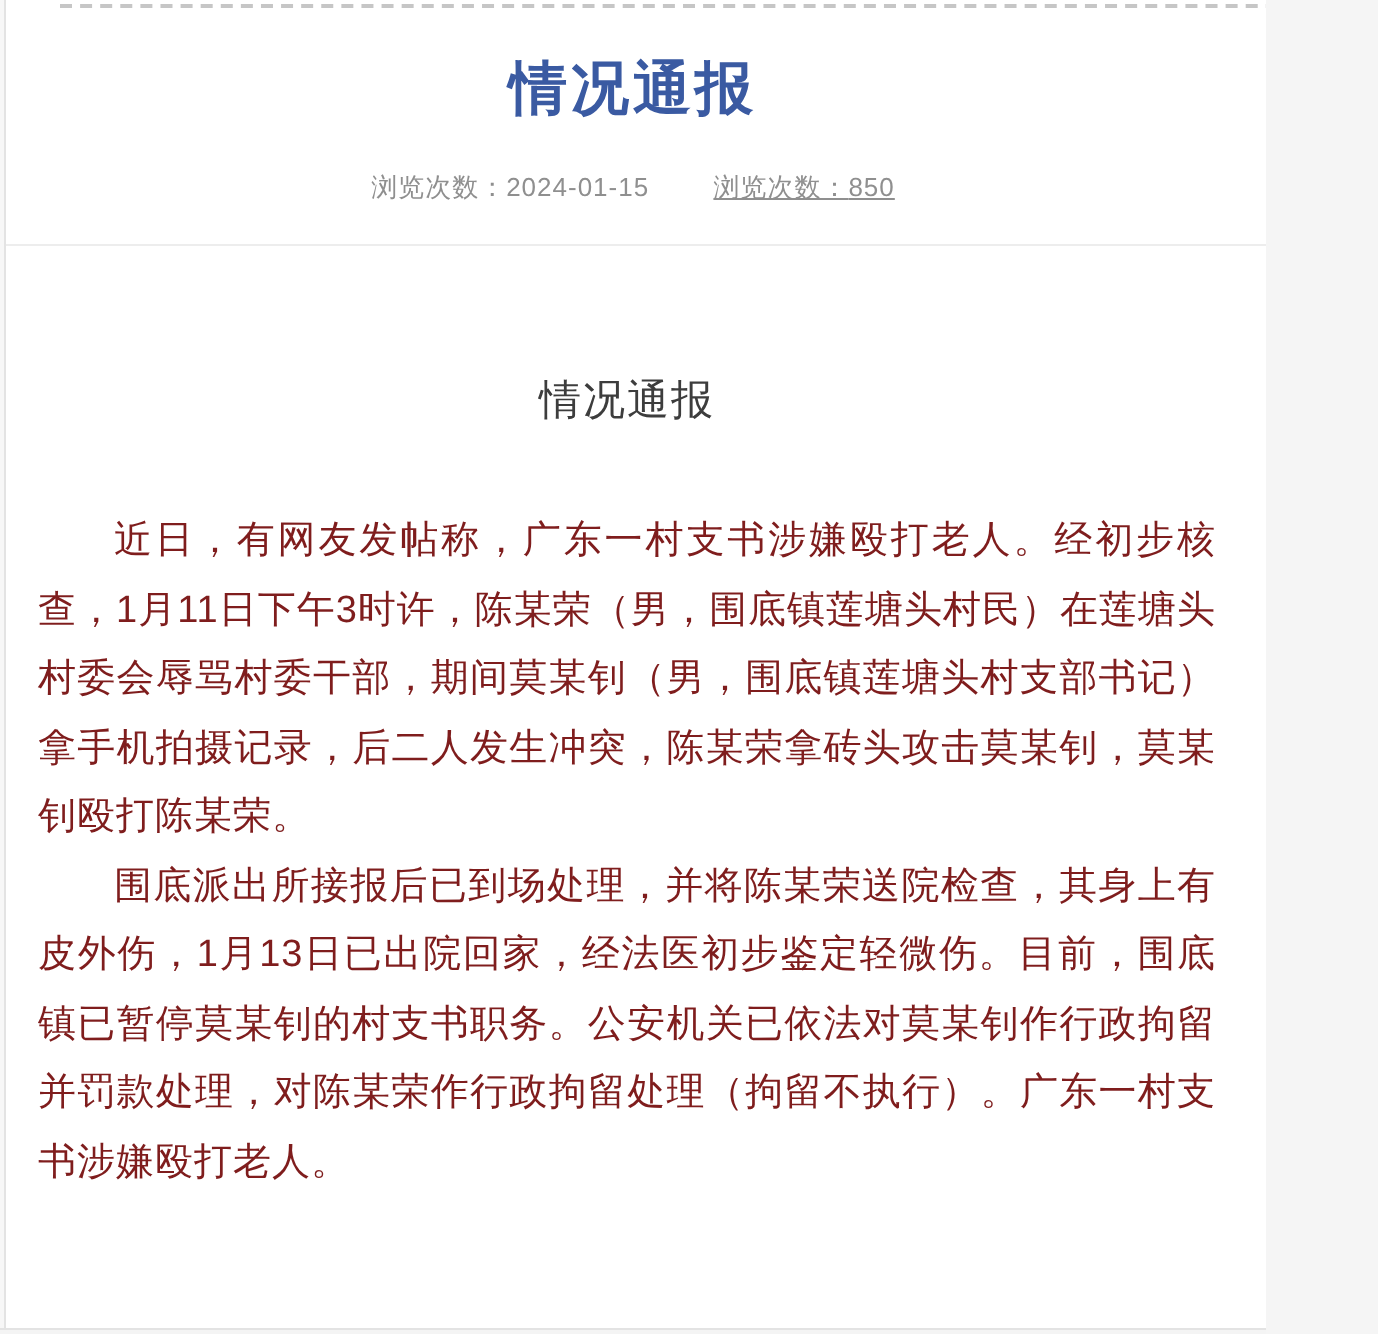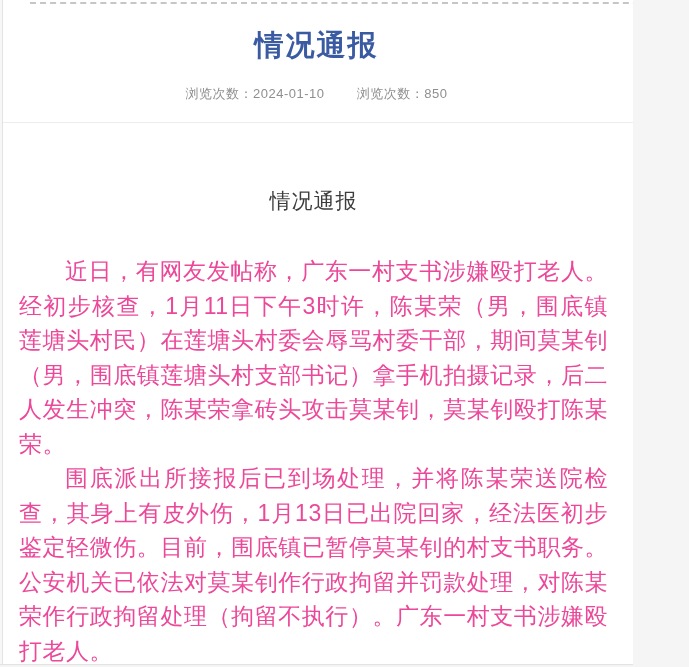--- a/index.html
+++ b/index.html
@@ -61,21 +61,21 @@
     line-height: 36px;
   }
   .meta-row {
     margin-top: 22px;
     font-size: 13px;
     color: #8f8f8f;
     letter-spacing: 0.5px;
     line-height: 18px;
   }
   .meta-item { display: inline-block; }
-  .meta-item + .meta-item { margin-left: 28px; }
+  .meta-item + .meta-item { margin-left: 28px; text-decoration: underline; }
   .header-divider {
     margin-top: 19px;
     border: none;
     border-top: 1px solid #ededed;
     height: 0;
     width: 100%;
   }
 
   
   .article { padding: 0 25px 0 19px; }
@@ -83,22 +83,22 @@
     margin-top: 64px;
     text-align: center;
     font-size: 21px;
     font-weight: 400;
     color: #3d3d3d;
     letter-spacing: 1px;
     line-height: 28px;
   }
   .article-body { margin-top: 39px; }
   .article-body p {
-    font-size: 23px;
-    color: #ec4899;
+    font-size: 19px;
+    color: #7f1d1d;
     line-height: 34.5px;
     text-indent: 2em;
     text-align: justify;
     letter-spacing: 0.5px;
   }
   .signature-block {
     margin-top: 54px;
     text-align: right;
     padding-right: 5px;
     font-size: 19px;
@@ -116,21 +116,21 @@
   <div class="side-strip-left"></div>
   <div class="side-strip-right"></div>
   <div class="left-border"></div>
   <div class="right-border"></div>
   <div class="bottom-strip"></div>
   <div class="bottom-border"></div>
 
   <div class="header">
     <div class="page-title">情况通报</div>
     <div class="meta-row">
-      <span class="meta-item"><span>浏览次数：</span><span>2024-01-10</span></span>
+      <span class="meta-item"><span>浏览次数：</span><span>2024-01-15</span></span>
       <span class="meta-item"><span>浏览次数：</span><span>850</span></span>
     </div>
     <hr class="header-divider">
   </div>
 
   <div class="article">
     <div class="article-title">情况通报</div>
 
     <div class="article-body">
       <p>近日，有网友发帖称，广东一村支书涉嫌殴打老人。经初步核查，1月11日下午3时许，陈某荣（男，围底镇莲塘头村民）在莲塘头村委会辱骂村委干部，期间莫某钊（男，围底镇莲塘头村支部书记）拿手机拍摄记录，后二人发生冲突，陈某荣拿砖头攻击莫某钊，莫某钊殴打陈某荣。</p>

